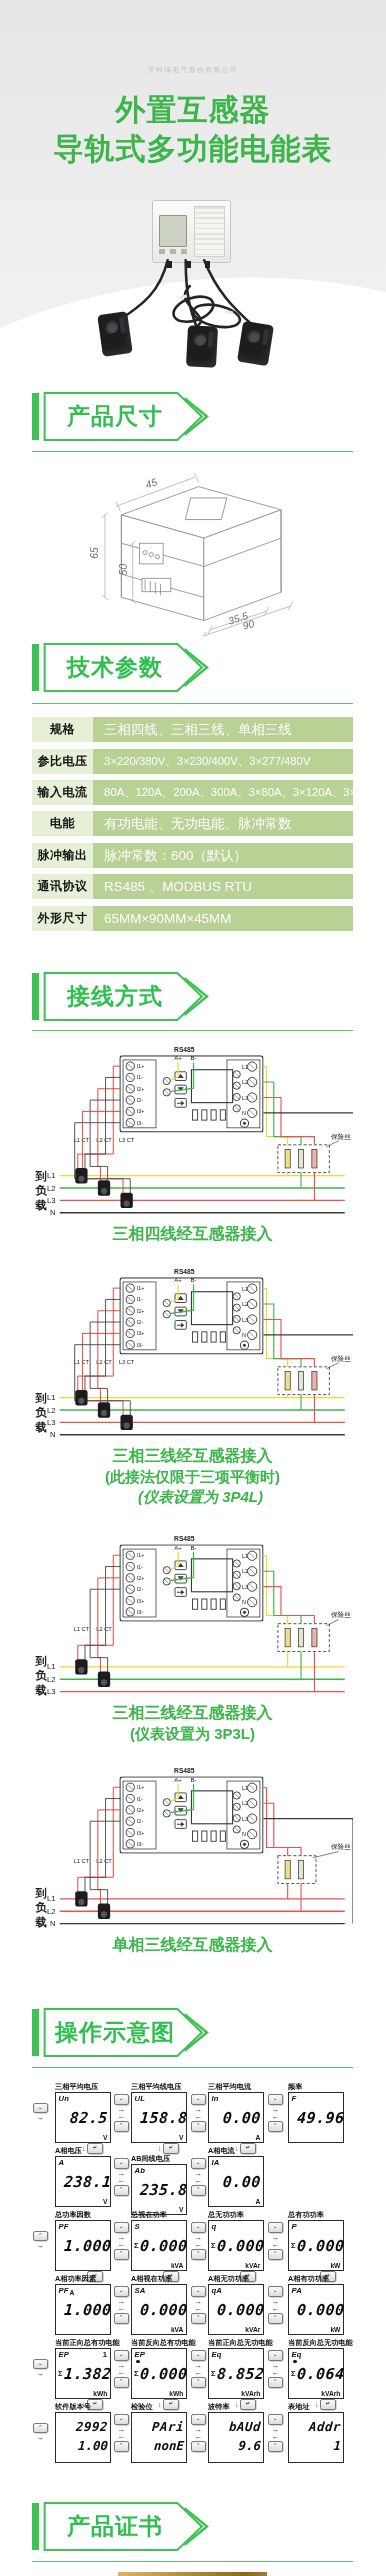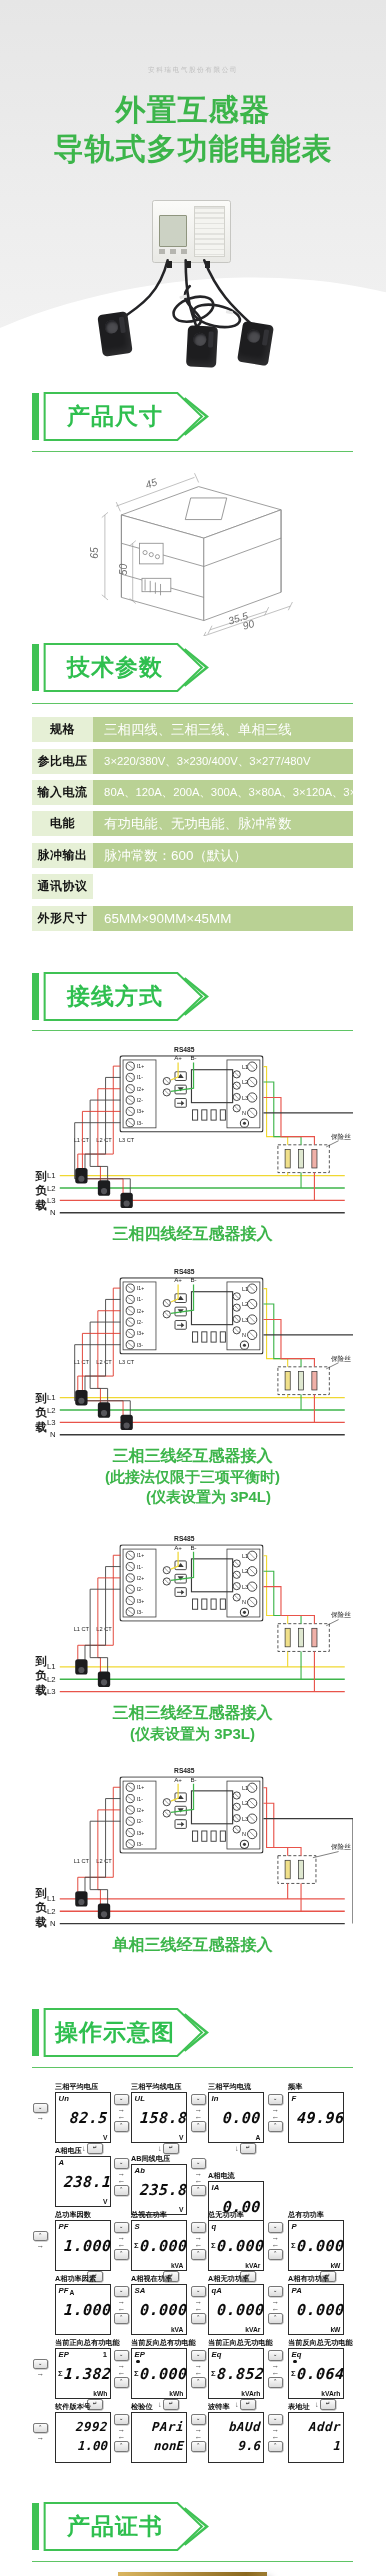--- a/index.html
+++ b/index.html
@@ -280,20 +280,21 @@
     <div class="trow" style="top: 811px;">
       <div class="tlabel">电能</div>
       <div class="tvalue">有功电能、无功电能、脉冲常数</div>
     </div>
     <div class="trow" style="top: 843px;">
       <div class="tlabel">脉冲输出</div>
       <div class="tvalue">脉冲常数：600（默认）</div>
     </div>
     <div class="trow" style="top: 874px;">
       <div class="tlabel">通讯协议</div>
+      <div class="tvalue">RS485 、MODBUS RTU</div>
     </div>
     <div class="trow" style="top: 906px;">
       <div class="tlabel">外形尺寸</div>
       <div class="tvalue">65MM×90MM×45MM</div>
     </div>
   </div>
 
 <div class="sec-banner" style="top:972px">
   <div class="sb-bar"></div>
   <div class="sb-box">
@@ -413,21 +414,21 @@
         <rect x="544" y="201" width="10" height="36" fill="#f0b0a8" stroke="#333" stroke-width="1.4"></rect>
         <text x="620" y="180" font-size="13" fill="#222" text-anchor="end">保险丝</text>
         <line x1="596" y1="184" x2="572" y2="196" stroke="#333" stroke-width="1.2"></line>
         <polyline points="450,40 456,40 456,176 497,176 497,192" fill="none" stroke="#f0d832" stroke-width="2.2"></polyline>
         <polyline points="497,246 497,252" fill="none" stroke="#f0d832" stroke-width="2.2"></polyline>
         <polyline points="450,70 470,70 470,176 523,176 523,192" fill="none" stroke="#3db54a" stroke-width="2.2"></polyline>
         <polyline points="523,246 523,276" fill="none" stroke="#3db54a" stroke-width="2.2"></polyline>
         <polyline points="450,100 484,100 484,176 549,176 549,192" fill="none" stroke="#e8534a" stroke-width="2.2"></polyline>
         <polyline points="549,246 549,300" fill="none" stroke="#e8534a" stroke-width="2.2"></polyline>
         <polyline points="450,130 638,130 638,324" fill="none" stroke="#3a3a3a" stroke-width="2.2"></polyline>
-      </svg><div class="wire-caption wc-main" style="position: absolute; top: 178px; left: 0px;">三相三线经互感器接入</div><div class="wire-caption wc-sub" style="position: absolute; top: 199px; left: 0px;">(此接法仅限于三项平衡时)</div><div class="wire-caption wc-sub" style="position: absolute; top: 219px; left: 16px;">(仪表设置为 3P4L)</div></div>
+      </svg><div class="wire-caption wc-main" style="position: absolute; top: 178px; left: 0px;">三相三线经互感器接入</div><div class="wire-caption wc-sub" style="position: absolute; top: 199px; left: 0px;">(此接法仅限于三项平衡时)</div><div class="wire-caption wc-sub" style="position: absolute; top: 219px; left: 8px; font-style: italic;">(仪表设置为 3P4L)</div></div>
     <div class="wire-block" style="top: 1535px;"><svg width="321" height="165" viewBox="0 0 624 320">
         <line x1="54" y1="256" x2="608" y2="256" stroke="#f0d832" stroke-width="2.6"></line>
         <text x="46" y="261" text-anchor="end" font-size="15" fill="#222">L1</text>
         <line x1="54" y1="280" x2="608" y2="280" stroke="#3db54a" stroke-width="2.6"></line>
         <text x="46" y="285" text-anchor="end" font-size="15" fill="#222">L2</text>
         <line x1="54" y1="304" x2="608" y2="304" stroke="#e8534a" stroke-width="2.6"></line>
         <text x="46" y="309" text-anchor="end" font-size="15" fill="#222">L3</text>
         <text x="18" y="252" text-anchor="middle" font-size="22" fill="#222" font-weight="bold">到</text>
         <text x="18" y="280" text-anchor="middle" font-size="22" fill="#222" font-weight="bold">负</text>
         <text x="18" y="308" text-anchor="middle" font-size="22" fill="#222" font-weight="bold">载</text>
@@ -609,21 +610,21 @@
         </div>
       </div>
       <div class="op-cell" style="left: 99px; top: 8px;">
         <div class="op-label">AB间线电压</div>
         <div class="lcd">
           <div class="code">Ab</div>
           <div class="main">235.8</div>
           <div class="unit">V</div>
         </div>
       </div>
-      <div class="op-cell" style="left: 176px; top: 0px; margin-top: 25px;">
+      <div class="op-cell" style="left: 176px; top: 0px;">
         <div class="op-label">A相电流</div>
         <div class="lcd">
           <div class="code">IA</div>
           <div class="main">0.00</div>
           <div class="unit">A</div>
         </div>
       </div>
       <div class="gapctl" style="left: 80px; top: 12.4px;">
         <span class="keybtn">⌄</span>
         <span class="arr">→</span>

